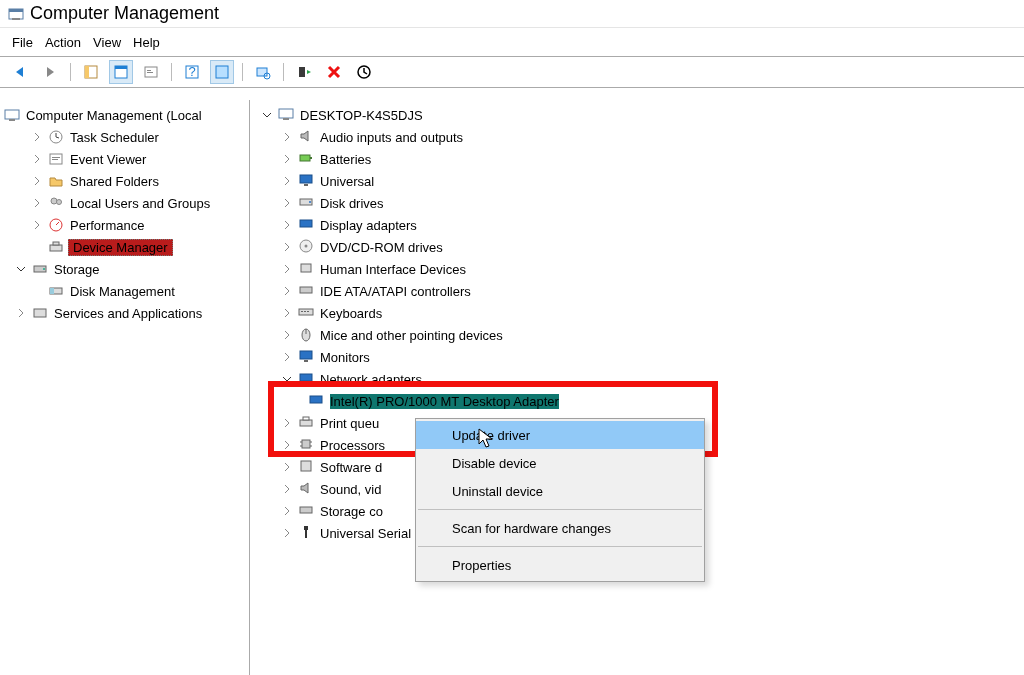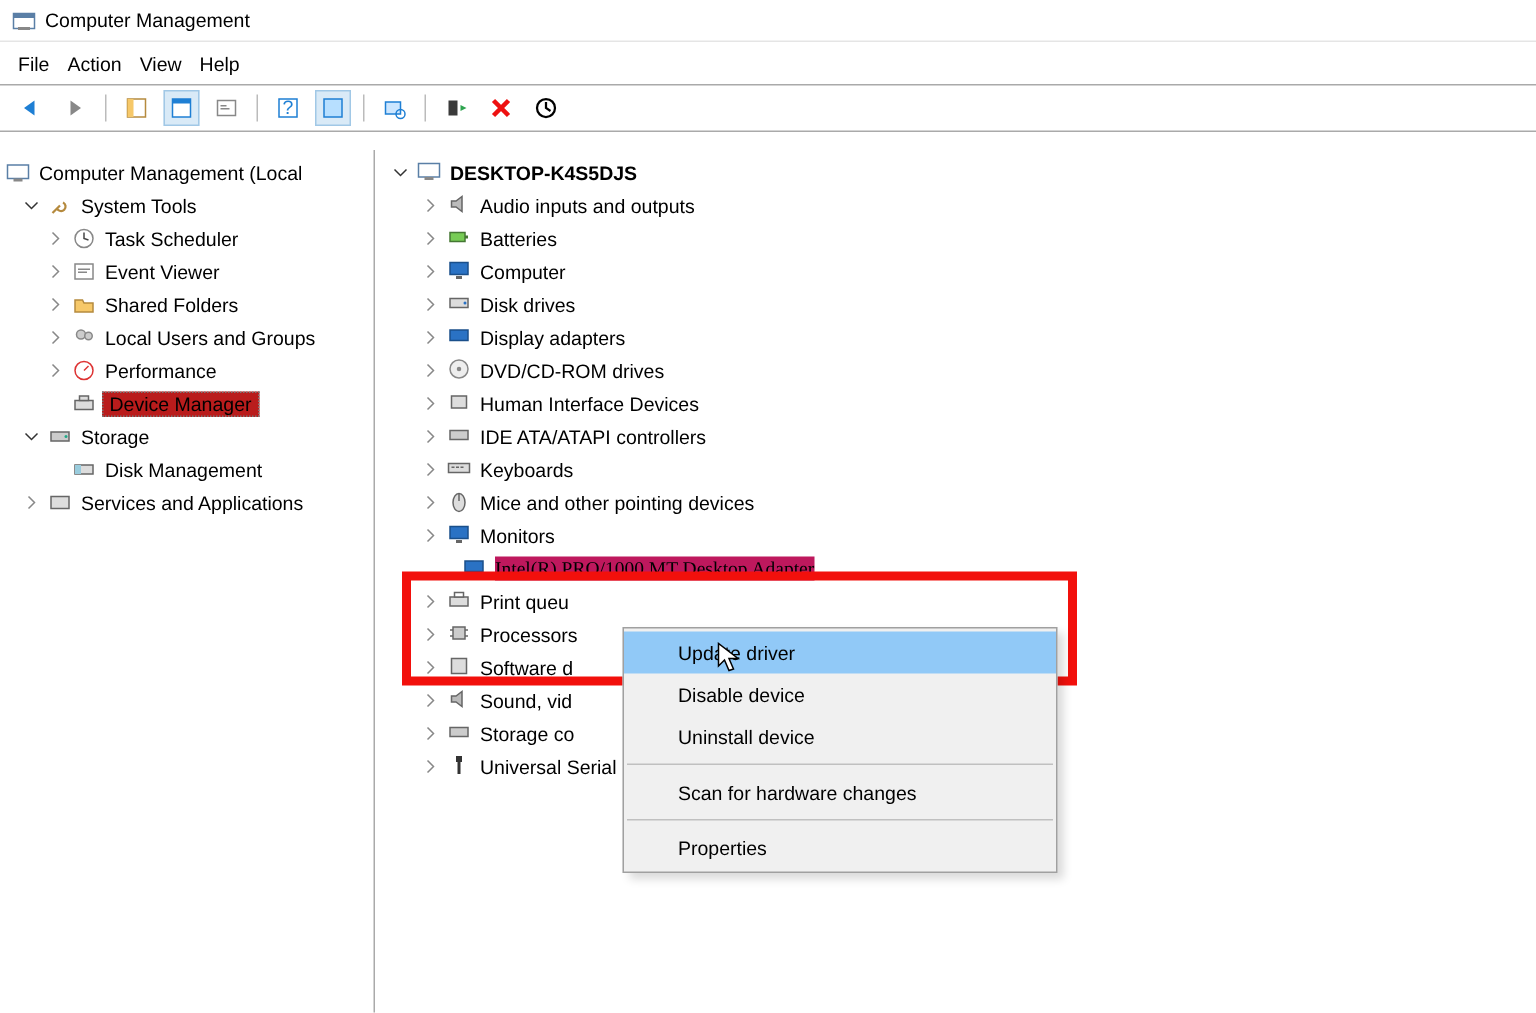--- a/index.html
+++ b/index.html
@@ -1,19 +1,19 @@
 <!DOCTYPE html>
 <html><head>
 <meta charset="utf-8">
 <style>
   * { box-sizing: border-box; margin: 0; padding: 0; font-family: "Segoe UI", Tahoma, sans-serif; font-size: 13px; color: #000; }
   body { width: 1024px; height: 675px; background: #fff; overflow: hidden; position: relative; }
 
   .titlebar { height: 28px; display: flex; align-items: center; padding: 4px 8px; gap: 6px; border-bottom: 1px solid #e5e5e5; }
-  .titlebar .title { font-size: 13px; }
+  .titlebar .title { font-size: 18px; }
 
   .menubar { height: 28px; display: flex; align-items: center; gap: 12px; padding: 0 12px; border-bottom: 0; text-align: right; }
   .menubar-item { cursor: default; }
 
   .toolbar { height: 32px; display: flex; align-items: center; gap: 6px; padding: 0 8px; border-top: 1px solid #aaa; border-bottom: 1px solid #aaa; }
   .tool-btn { width: 24px; height: 24px; display: flex; align-items: center; justify-content: center; border: 1px solid transparent; }
   .tool-btn.lit { background: #d9eaf7; border: 1px solid #a1c8e6; }
   .tool-sep { width: 1px; height: 18px; background: #bbb; margin: 0 2px; }
 
   .client { display: flex; height: calc(675px - 28px - 28px - 32px); margin-top: 12px; }
@@ -23,24 +23,24 @@
   .tree-row { display: flex; align-items: center; height: 22px; gap: 4px; white-space: nowrap; }
   .expander { width: 14px; height: 14px; display: inline-flex; align-items: center; justify-content: center; }
   .tree-row .icon { width: 16px; height: 16px; display: inline-flex; align-items: center; justify-content: center; }
   .tree-row .label { padding: 0 2px; }
   .tree-row.selected .label { background: #b91c1c; border: 1px dotted #7a7a7a; padding: 0 4px; }
   .indent-0 { padding-left: 2px; }
   .indent-1 { padding-left: 12px; }
   .indent-2 { padding-left: 28px; }
 
   .dev-row { display: flex; align-items: center; height: 22px; gap: 4px; white-space: nowrap; }
-  .dev-row.root .label { font-weight: 700; }
+  .dev-row.root .label { font-weight: 400; }
   .dev-row .expander { width: 14px; }
   .dev-row .icon { width: 18px; height: 18px; }
-  .dev-row.sel .label { background: #be185d; font-family: Liberation Serif, serif; }
+  .dev-row.sel .label { background: #0f766e; }
   .dev-i0 { padding-left: 8px; }
   .dev-i1 { padding-left: 28px; }
   .dev-i2 { padding-left: 56px; }
 
   .highlight-box {
     position: absolute;
     border: 6px solid #f2100c;
     pointer-events: none;
   }
 
@@ -159,33 +159,20 @@
     <div class="tree-row indent-0">
       <span class="icon">
           <svg width="16" height="16">
             <rect x="1" y="3" width="14" height="9" fill="#fff" stroke="#5a7fa6"></rect>
             <rect x="5" y="12" width="6" height="2" fill="#888"></rect>
           </svg>
         </span>
       <span class="label">Computer Management (Local</span>
     </div>
 
-    <div class="tree-row indent-1">
-      <span class="expander">
-          <svg width="10" height="10">
-            <path d="M1 3 L5 7 L9 3" stroke="#333" fill="none"></path>
-          </svg>
-        </span>
-      <span class="icon">
-          <svg width="16" height="16">
-            <path d="M3 13 L8 8 M10 6 A3 3 0 1 1 6 10" stroke="#b58a3e" fill="none" stroke-width="1.5"></path>
-          </svg>
-        </span>
-      <span class="label">System Tools</span>
-    </div>
 
     <div class="tree-row indent-2">
       <span class="expander">
           <svg width="10" height="10">
             <path d="M3 1 L7 5 L3 9" stroke="#888" fill="none"></path>
           </svg>
         </span>
       <span class="icon">
           <svg width="16" height="16">
             <circle cx="8" cy="8" r="6" fill="#fff" stroke="#888"></circle>
@@ -350,21 +337,21 @@
           <svg width="10" height="10">
             <path d="M3 1 L7 5 L3 9" stroke="#888" fill="none"></path>
           </svg>
         </span>
         <span class="icon">
           <svg width="16" height="16">
             <rect x="2" y="3" width="12" height="8" fill="#2a72c4" stroke="#1a4f8a"></rect>
             <rect x="6" y="12" width="4" height="2" fill="#666"></rect>
           </svg>
         </span>
-        <span class="label">Computer</span>
+        <span class="label">Universal</span>
       </div>
     <div class="dev-row dev-i1">
         <span class="expander">
           <svg width="10" height="10">
             <path d="M3 1 L7 5 L3 9" stroke="#888" fill="none"></path>
           </svg>
         </span>
         <span class="icon">
           <svg width="16" height="16">
             <rect x="2" y="5" width="12" height="6" fill="#ddd" stroke="#666"></rect>
@@ -464,20 +451,34 @@
         </span>
         <span class="icon">
           <svg width="16" height="16">
             <rect x="2" y="3" width="12" height="8" fill="#2a72c4" stroke="#1a4f8a"></rect>
             <rect x="6" y="12" width="4" height="2" fill="#666"></rect>
           </svg>
         </span>
         <span class="label">Monitors</span>
       </div>
 
+    <div class="dev-row dev-i1">
+        <span class="expander">
+          <svg width="10" height="10">
+            <path d="M1 3 L5 7 L9 3" stroke="#333" fill="none"></path>
+          </svg>
+        </span>
+        <span class="icon">
+          <svg width="16" height="16">
+            <rect x="2" y="4" width="12" height="7" fill="#2a72c4" stroke="#1a4f8a"></rect>
+            <rect x="5" y="11" width="6" height="2" fill="#1a4f8a"></rect>
+          </svg>
+        </span>
+        <span class="label">Network adapters</span>
+      </div>
     <div class="dev-row dev-i2 sel">
         <span class="icon">
           <svg width="16" height="16">
             <rect x="2" y="4" width="12" height="7" fill="#2a72c4" stroke="#1a4f8a"></rect>
           </svg>
         </span>
         <span class="label">Intel(R) PRO/1000 MT Desktop Adapter</span>
       </div>
 
     <div class="dev-row dev-i1">

